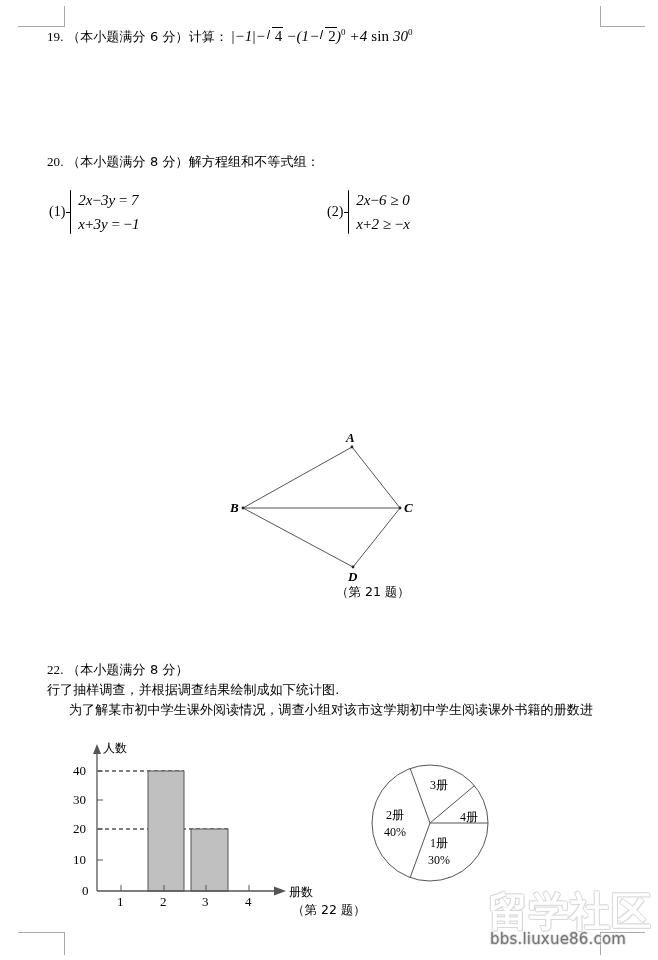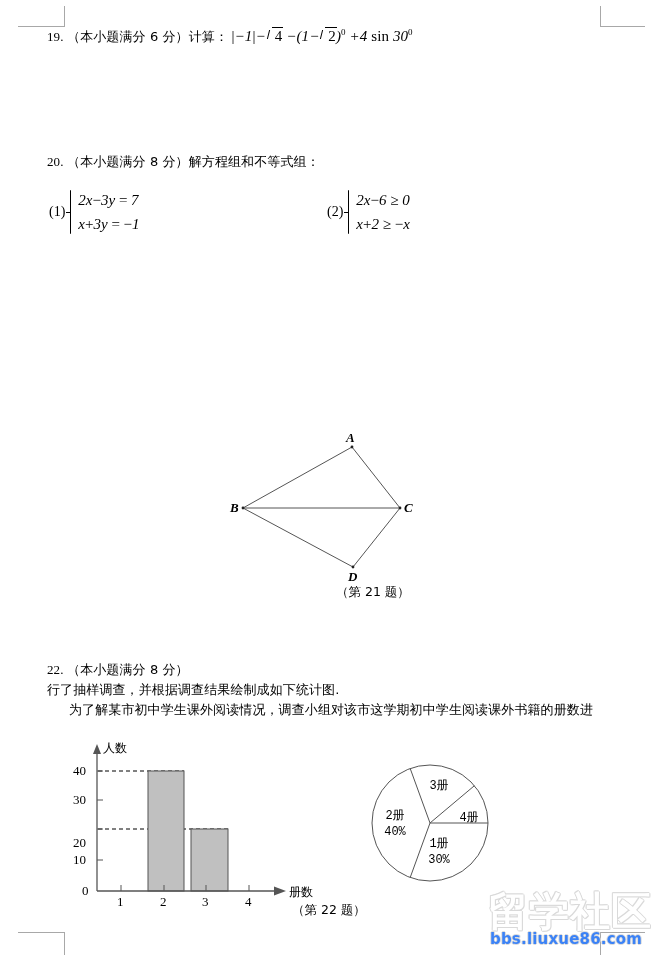--- a/index.html
+++ b/index.html
@@ -116,21 +116,21 @@
     white-space: nowrap;
   }
   .tick-label {
     position: absolute;
     font-family: "Liberation Serif", serif;
     font-size: 13px;
     white-space: nowrap;
   }
   .pie-label {
     position: absolute;
-    font-family: Liberation Mono, monospace;
+    font-family: Liberation Serif, serif;
     font-size: 12px;
     white-space: nowrap;
     text-align: center;
   }
 
   
   .watermark {
     position: absolute;
     left: 488px; top: 884px;
     width: 164px; height: 64px;
@@ -148,22 +148,22 @@
     text-shadow:
        1px 0 0 #d9d9d9, -1px 0 0 #d9d9d9,
        0 1px 0 #d9d9d9, 0 -1px 0 #d9d9d9,
        1px 1px 0 #dedede, -1px -1px 0 #dedede;
   }
   .wm-url {
     position: absolute;
     left: 2px; top: 46px;
     font-family: "DejaVu Sans", "Liberation Sans", sans-serif;
     font-size: 15px;
-    font-weight: bold;
-    color: #3b82f6;
+    font-weight: normal;
+    color: #737373;
     letter-spacing: 0.2px;
     text-shadow:
        1px 0 0 #dcdcdc, -1px 0 0 #dcdcdc,
        0 1px 0 #dcdcdc, 0 -1px 0 #dcdcdc;
   }
 </style>
 </head>
 <body>
 
 <div id="page">
@@ -279,21 +279,21 @@
         <line x1="104" y1="153" x2="104" y2="147"></line>
         <line x1="146" y1="153" x2="146" y2="147"></line>
         <line x1="189" y1="153" x2="189" y2="147"></line>
       </g>
     </svg>
     <span class="axis-label" style="left:43px; top:2px;">人数</span>
     <span class="axis-label" style="left:229px; top:146px;font-family:Liberation Serif, serif;">册数</span>
 
     <span class="tick-label" style="left:22px; top:145px;">0</span>
     <span class="tick-label" style="left:13px; top:114px;">10</span>
-    <span class="tick-label" style="left:13px; top:97px;">20</span>
+    <span class="tick-label" style="left:13px; top:83px;">20</span>
     <span class="tick-label" style="left:13px; top:54px;">30</span>
     <span class="tick-label" style="left:13px; top:25px;">40</span>
 
     <span class="tick-label" style="left:57px; top:156px;">1</span>
     <span class="tick-label" style="left:100px; top:156px;">2</span>
     <span class="tick-label" style="left:142px; top:156px;">3</span>
     <span class="tick-label" style="left:185px; top:156px;">4</span>
   </div>
 
   <div class="chart-wrap" style="left:360px; top:753px; width:140px; height:140px;">

